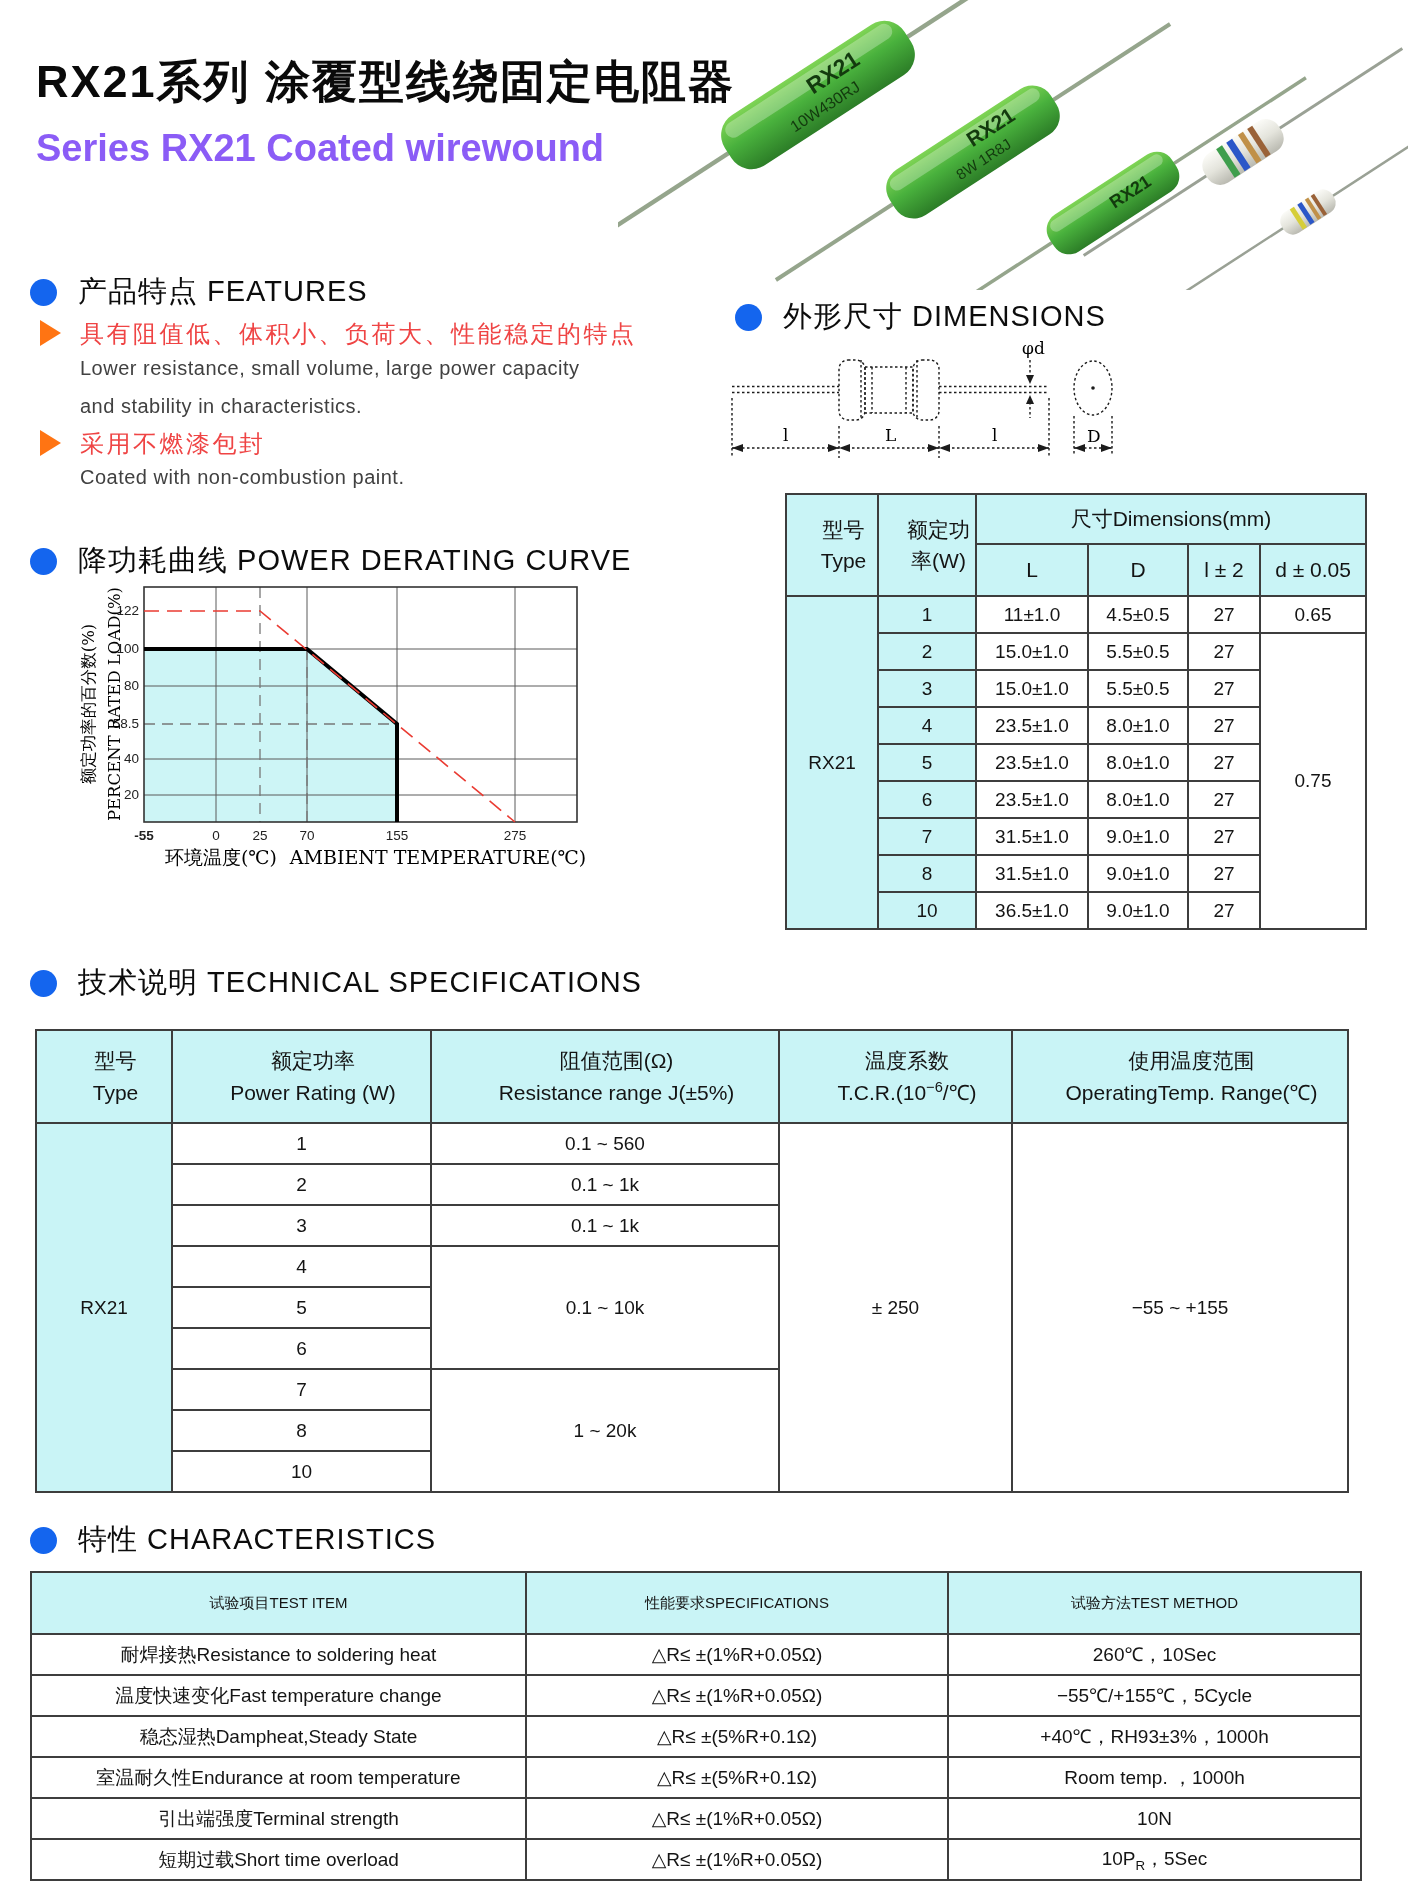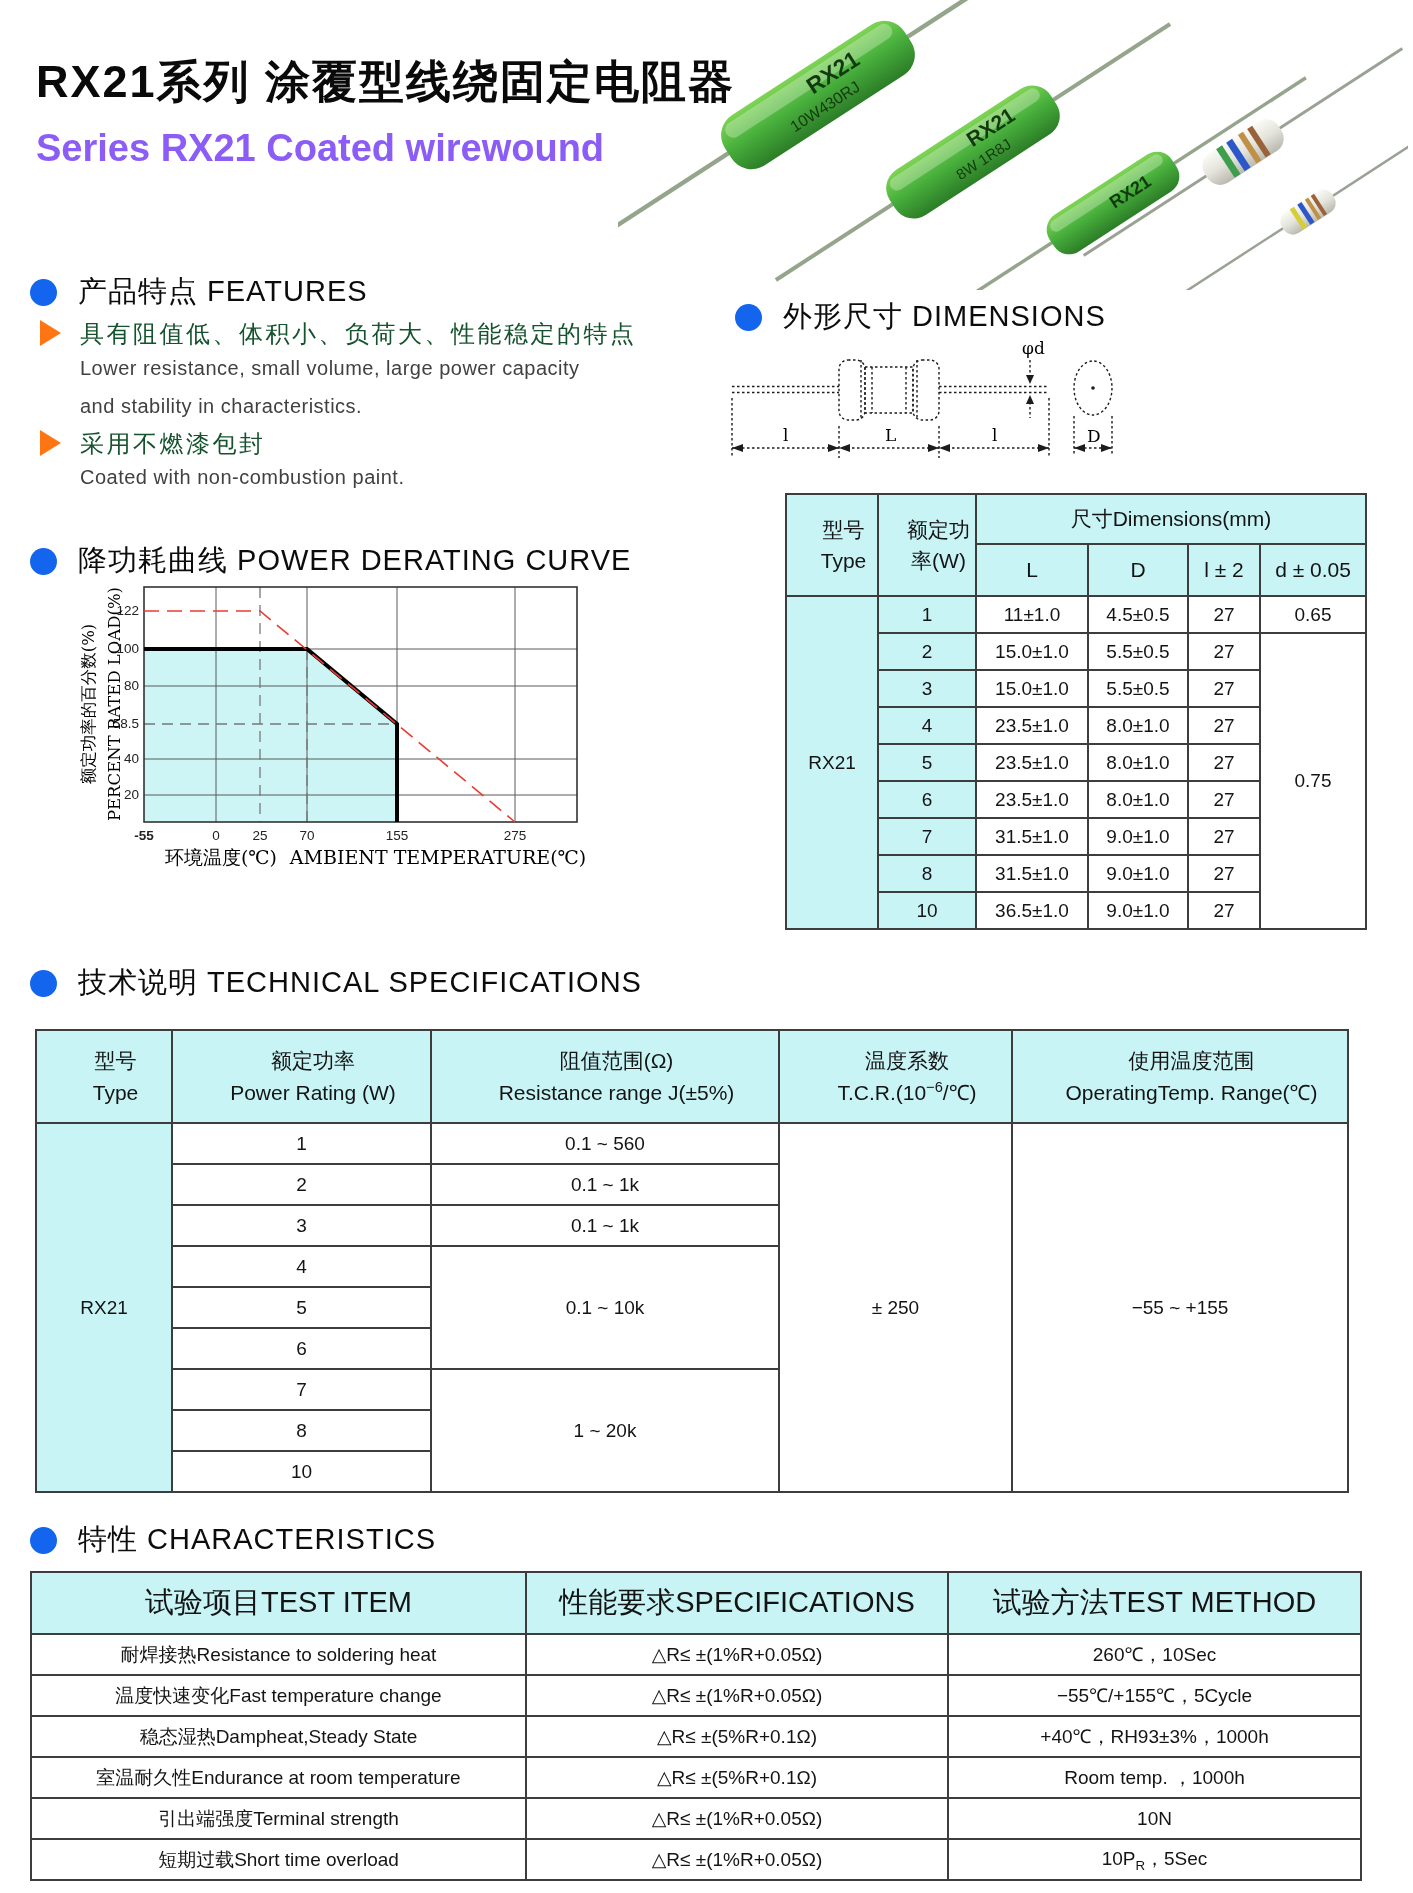--- a/index.html
+++ b/index.html
@@ -6,34 +6,34 @@
   #page{position:relative;width:1413px;height:1893px;background:#ffffff;overflow:hidden;
         font-family:"Liberation Sans",sans-serif;color:#111;}
   .abs{position:absolute;}
   .title-zh{left:36px;top:52px;font-size:45px;font-weight:bold;letter-spacing:2px;color:#0a0a0a;}
   .title-en{left:36px;top:124px;font-size:38px;font-weight:bold;line-height:48px;color:#8b5cf6;}
   .sec{position:absolute;display:flex;align-items:center;gap:21px;}
   .sec .dot{width:27px;height:27px;border-radius:50%;background:#1465ee;flex:0 0 auto;}
   .sec .st{font-size:29px;color:#0c0c0c;letter-spacing:1px;white-space:nowrap;}
   .tri{position:absolute;width:0;height:0;border-left:21px solid #ff7413;
        border-top:13px solid transparent;border-bottom:13px solid transparent;}
-  .fzh{position:absolute;left:80px;font-size:24px;color:#14532d;letter-spacing:2.5px;white-space:nowrap;}
+  .fzh{position:absolute;left:80px;font-size:24px;color:#ef4444;letter-spacing:2.5px;white-space:nowrap;}
   .fen{position:absolute;left:80px;font-size:20px;color:#414141;letter-spacing:0.5px;white-space:nowrap;}
   table.tb{position:absolute;border-collapse:collapse;table-layout:fixed;}
   .tb td{border:2px solid #3d3d3d;text-align:center;vertical-align:middle;padding:0;
          font-size:19px;color:#141414;background:#fff;}
   .tb td.hd{background:#c9f4f6;}
   .tb td .l2{display:block;line-height:1.5;margin-left:23px;}
   #dimTable td{height:35px;}
   #dimTable td.hrow1{height:48px;font-size:21px;}
   #dimTable td.hrow2{height:50px;font-size:21px;}
   #techTable td{height:39px;}
   #techTable td.h{height:91px;font-size:21px;line-height:1.55;}
   #charTable td{height:39px;font-size:19px;}
-  #charTable td.h{height:60px;font-size:29px;}
+  #charTable td.h{height:60px;font-size:15px;}
   sup,sub{font-size:70%;}
   svg text{font-family:"Liberation Sans",sans-serif;}
   svg .cad{font-family:"DejaVu Serif",serif;}
 </style>
 </head>
 <body>
 
 <div id="page">
 
   <div class="abs title-zh">RX21系列 涂覆型线绕固定电阻器</div>

